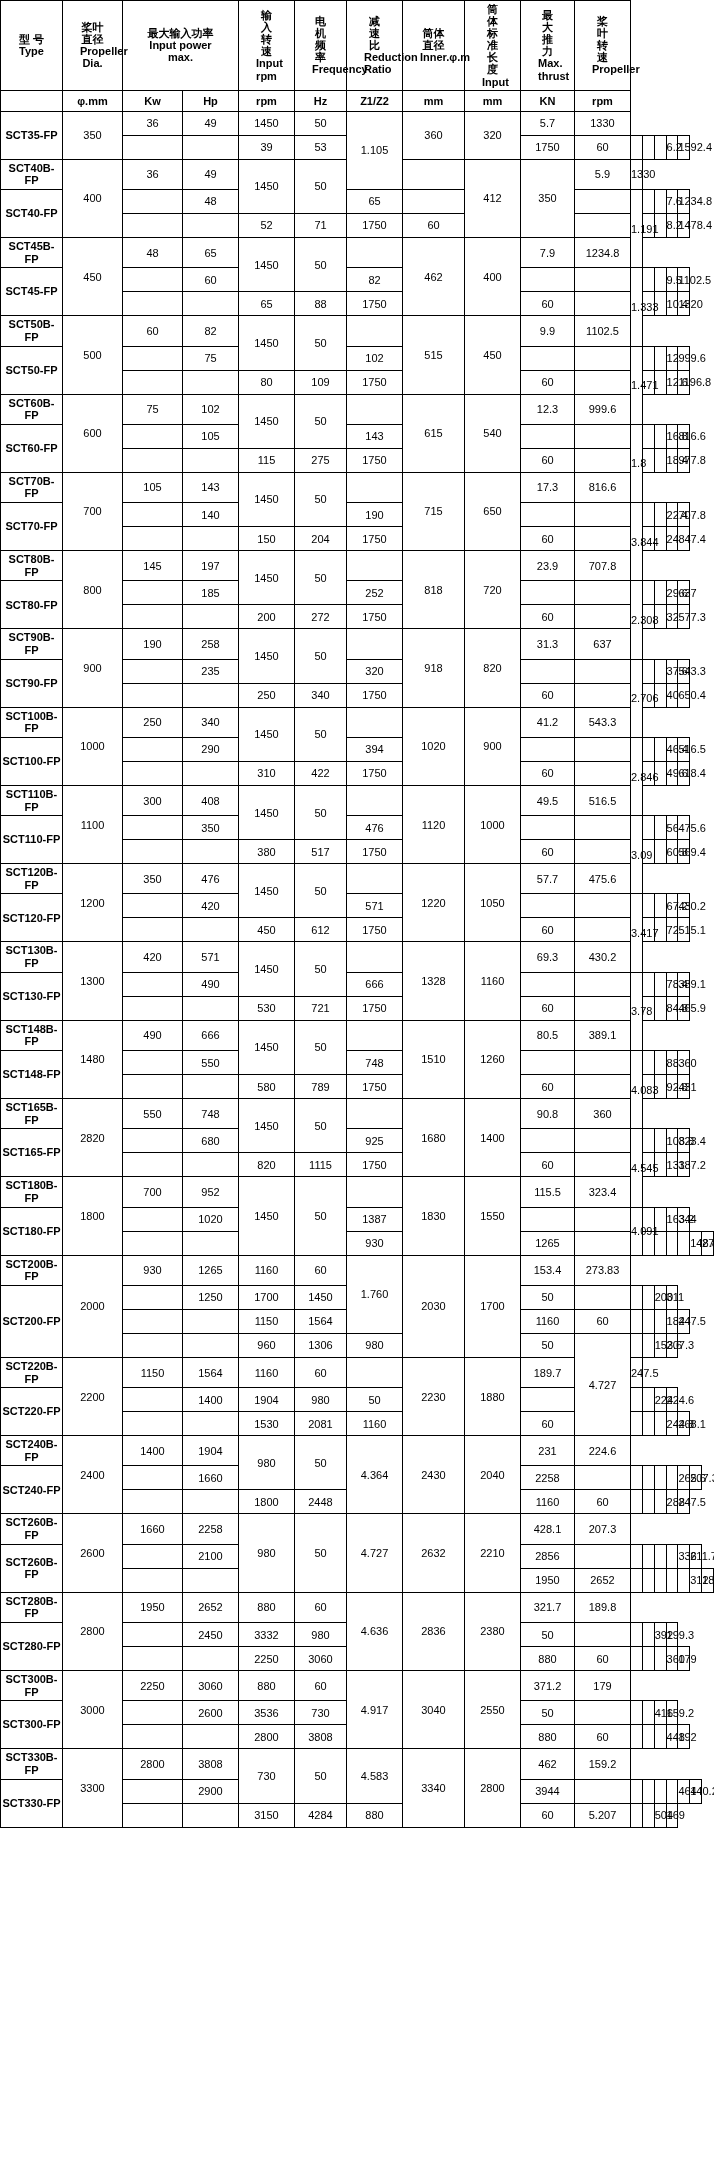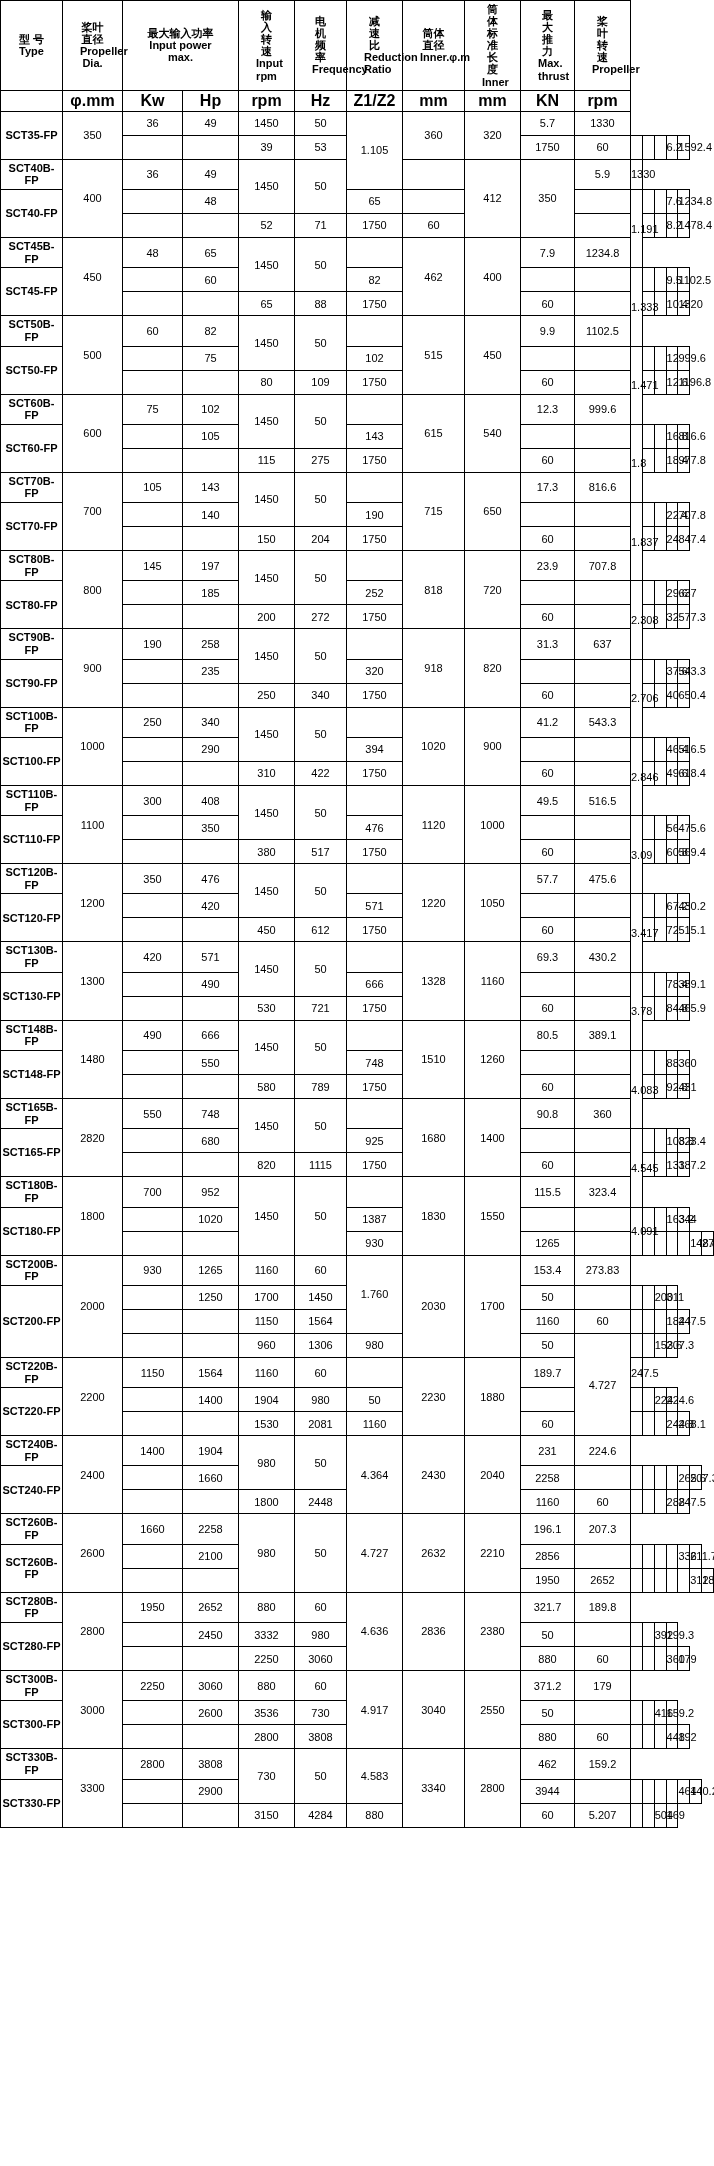--- a/index.html
+++ b/index.html
@@ -1,21 +1,21 @@
 <!DOCTYPE html>
 <html><head>
 <meta charset="utf-8">
 <style>
   html,body{margin:0;padding:0;background:#ffffff;}
   body{font-family:"Liberation Sans", sans-serif;color:#000;}
   #sheet{width:714px;}
   table{border-collapse:collapse;width:714px;table-layout:fixed;}
   td,th{border:1px solid #000;text-align:center;vertical-align:middle;padding:0;}
   .hdr td{font-weight:bold;font-size:11px;line-height:1.1;padding:2px 17px;}
-  .unit td{font-weight:bold;font-size:16px;height:20px;}
+  .unit td{font-weight:bold;font-size:11px;height:20px;}
   .model{font-weight:bold;font-size:11px;line-height:1.15;padding:2px 1px;}
   .cell{font-size:11px;height:24px;}
   col.c0{width:62px;}
   col.c1{width:60px;}
   col.c2{width:60px;}
   col.c3{width:56px;}
   col.c4{width:56px;}
   col.c5{width:52px;}
   col.c6{width:56px;}
   col.c7{width:62px;}
@@ -66,21 +66,21 @@
         <td>
           <div>减速比</div>
           <div>Reduction Ratio</div>
         </td>
         <td>
           <div>筒体直径</div>
           <div>Inner.φ.m</div>
         </td>
         <td>
           <div>筒体标准长度</div>
-          <div>Inner</div>
+          <div>Input</div>
         </td>
         <td>
           <div>最大推力</div>
           <div>Max. thrust</div>
         </td>
         <td>
           <div>桨叶转速</div>
           <div>Propeller</div>
         </td>
       </tr>
@@ -294,21 +294,21 @@
           <td>17.3</td>
           <td>816.6</td>
         </tr>
         <tr class="cell">
           <td rowspan="2" class="model">SCT70-FP</td>
           <td></td>
           <td>140</td>
           <td>190</td>
           <td></td>
           <td></td>
-          <td rowspan="3">1.837</td>
+          <td rowspan="3">3.844</td>
           <td></td>
           <td></td>
           <td>22.4</td>
           <td>707.8</td>
         </tr>
         <tr class="cell">
           <td class="model"></td>
           <td></td>
           <td>150</td>
           <td>204</td>
@@ -804,21 +804,21 @@
         <tr class="cell">
           <td class="model">SCT260B-FP</td>
           <td rowspan="3">2600</td>
           <td>1660</td>
           <td>2258</td>
           <td rowspan="3">980</td>
           <td rowspan="3">50</td>
           <td rowspan="3">4.727</td>
           <td rowspan="3">2632</td>
           <td rowspan="3">2210</td>
-          <td>196.1</td>
+          <td>428.1</td>
           <td>207.3</td>
         </tr>
         <tr class="cell">
           <td rowspan="2" class="model">SCT260B-FP</td>
           <td></td>
           <td>2100</td>
           <td>2856</td>
           <td></td>
           <td></td>
           <td></td>

